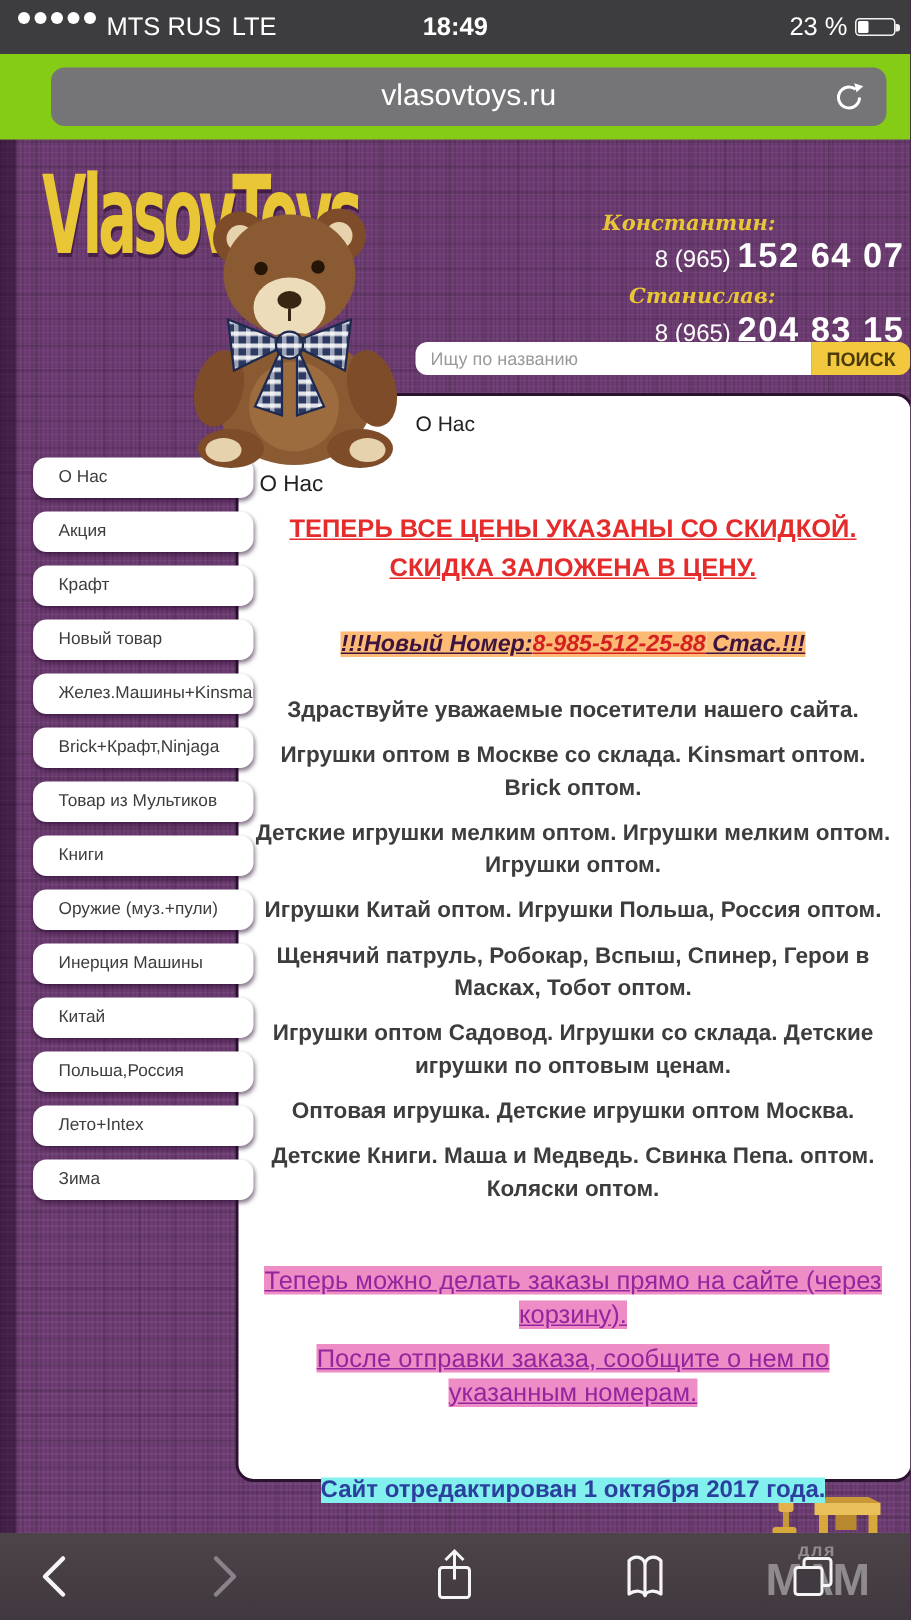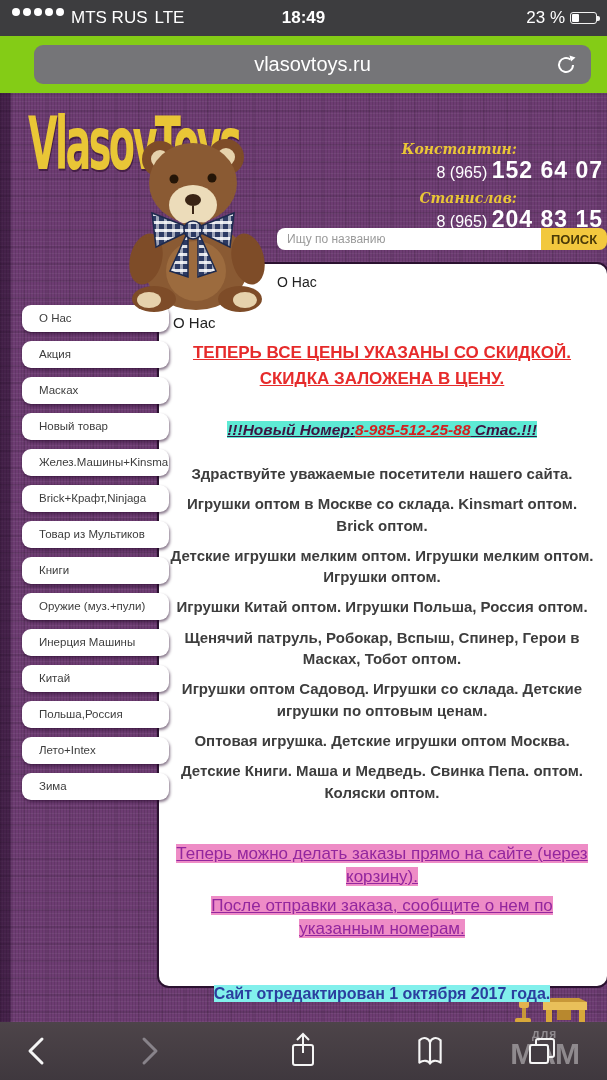--- a/index.html
+++ b/index.html
@@ -63,21 +63,21 @@
   
   .panel { position:absolute; left:157px; top:169px; width:452px; height:726px; background:#fff;
     border:2px solid #2b1230; border-radius:12px; z-index:1; }
   .breadcrumb { position:absolute; left:118px; top:10px; font-size:14px; color:#222; }
   .panel-body { position:absolute; left:10px; right:12px; top:50px; text-align:center; }
   .page-title { text-align:left; margin-left:4px; font-size:15px; color:#222; font-weight:normal; }
 
   .red-notice { margin-top:12px; }
   .red-notice div { color:#e62b2b; font-weight:bold; font-size:17px; text-decoration:underline; margin:6px 0; }
   .orange-notice { margin-top:32px; }
-  .orange-notice span { background:#5eead4; font-size:15.5px; font-weight:bold; font-style:italic; text-decoration:underline; }
+  .orange-notice span { background:#fdba74; font-size:15.5px; font-weight:bold; font-style:italic; text-decoration:underline; }
   .orange-notice .t-dark { color:#3d1440; }
   .orange-notice .t-red { color:#d42020; }
 
   .paragraphs { margin-top:24px; }
   .paragraphs p { color:#3d3d3d; font-weight:bold; font-size:15px; line-height:1.42; margin:9px 0; }
 
   .pink-notice { margin-top:40px; }
   .pink-notice div { margin:6px 0; font-size:17px; line-height:1.35;text-align:center; }
   .pink-notice span { background:#ee8cc6; color:#93269e; text-decoration:underline; }
 
@@ -204,21 +204,21 @@
     </div>
 
     <div class="search-bar">
       <input class="search-input" type="text" placeholder="Ищу по названию" style="">
       <button class="search-btn">ПОИСК</button>
     </div>
 
     <div class="sidebar">
         <div class="side-item">О Нас</div>
         <div class="side-item">Акция</div>
-        <div class="side-item">Масках</div>
+        <div class="side-item">Крафт</div>
         <div class="side-item">Новый товар</div>
         <div class="side-item">Желез.Машины+Kinsmart</div>
         <div class="side-item">Brick+Крафт,Ninjaga</div>
         <div class="side-item">Товар из Мультиков</div>
         <div class="side-item">Книги</div>
         <div class="side-item">Оружие (муз.+пули)</div>
         <div class="side-item">Инерция Машины</div>
         <div class="side-item">Китай</div>
         <div class="side-item">Польша,Россия</div>
         <div class="side-item">Лето+Intex</div>

